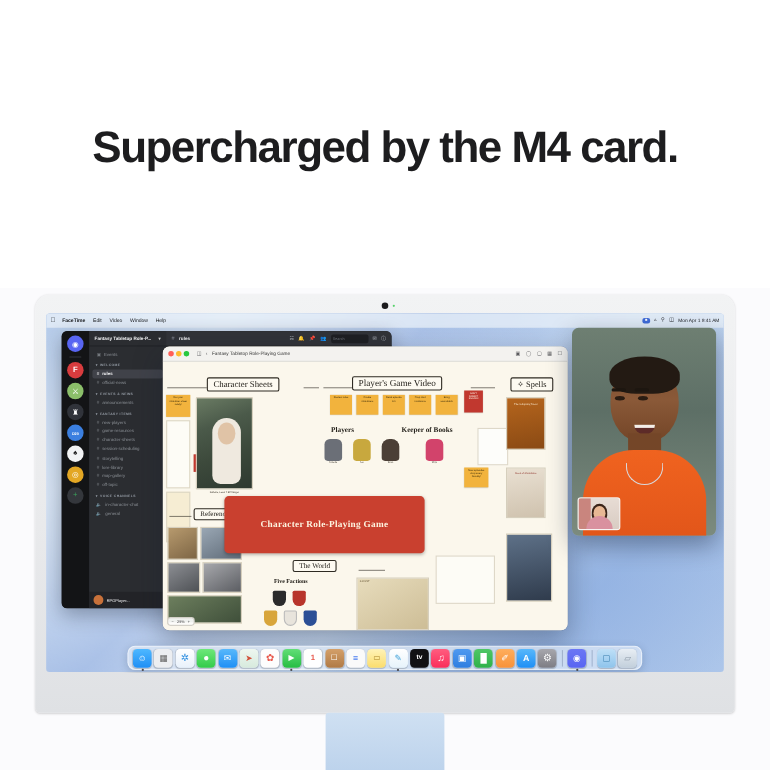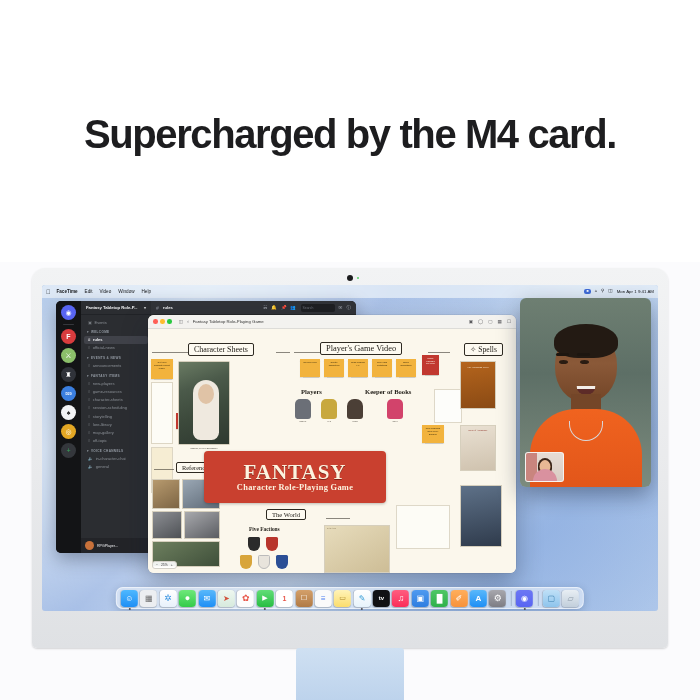--- a/index.html
+++ b/index.html
@@ -515,21 +515,20 @@
           </div>
           <div class="fig" style="left:238px; top:70px; width:18px;">
             <div style="width:16px;height:20px;margin:0 auto;background:#d2436b;border-radius:5px 5px 3px 3px;"></div>
             <div class="cap">Miya</div>
           </div>
 
           <div class="fig" style="left:286px; top:60px; width:28px; height:34px; background:#fdfdfa; border:.5px solid #ded8c8;"></div>
           <div class="sticky" style="left:274px; top:96px; width:22px; height:18px;">New episodes drop every Sunday!</div>
 
           <div id="banner">
-            <div class="t1">FANTASY</div>
             <div class="t2">Character Role-Playing Game</div>
           </div>
 
           <div class="ff-label" style="left:118px; top:180px; font-size:6.6px;">The World</div>
           <div class="ff-rule" style="left:178px; top:189px; width:24px;"></div>
 
           <div class="ff-label" style="left:96px; top:196px; border:none; background:transparent; font-size:5.4px; font-weight:700;">Five Factions</div>
           <div class="fig" style="left:100px; top:208px; width:12px; height:14px; background:#2b2b2b; border-radius:2px 2px 8px 8px;"></div>
           <div class="fig" style="left:118px; top:208px; width:12px; height:14px; background:#b8352c; border-radius:2px 2px 8px 8px;"></div>
           <div class="fig" style="left:92px; top:226px; width:12px; height:14px; background:#d8a53b; border-radius:2px 2px 8px 8px;"></div>

